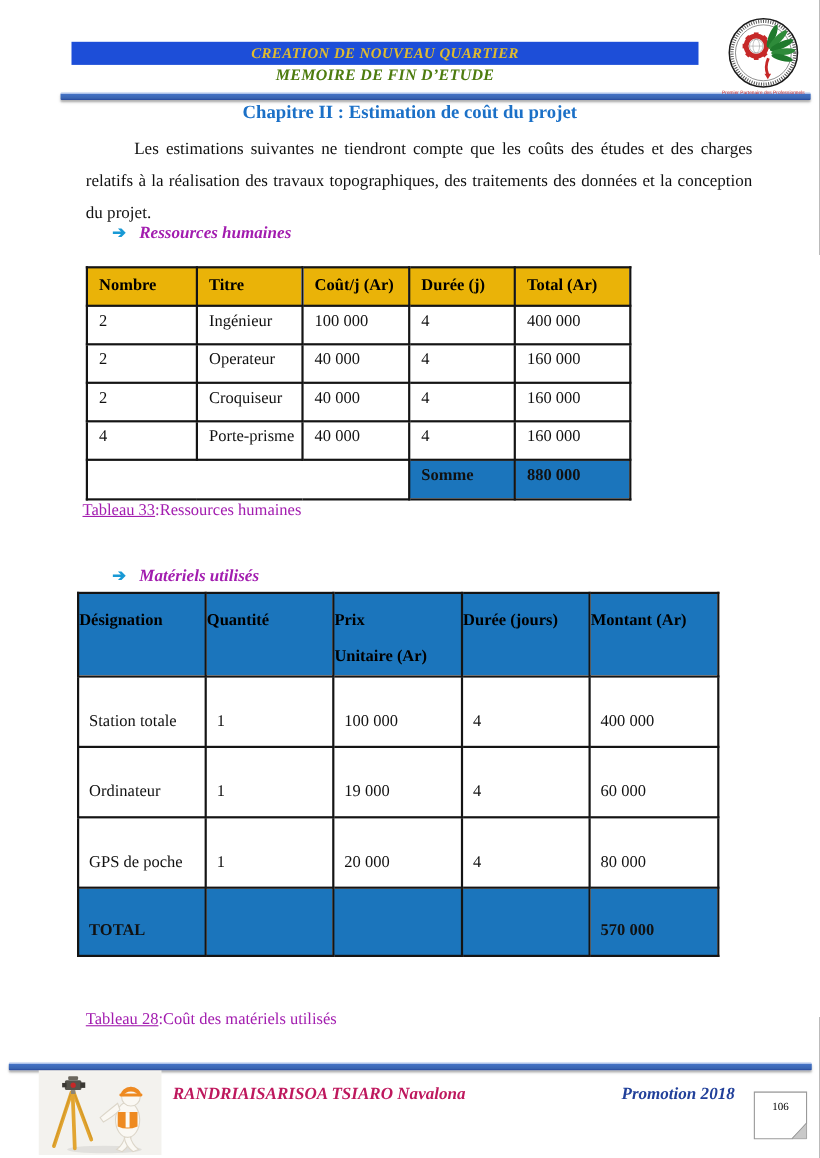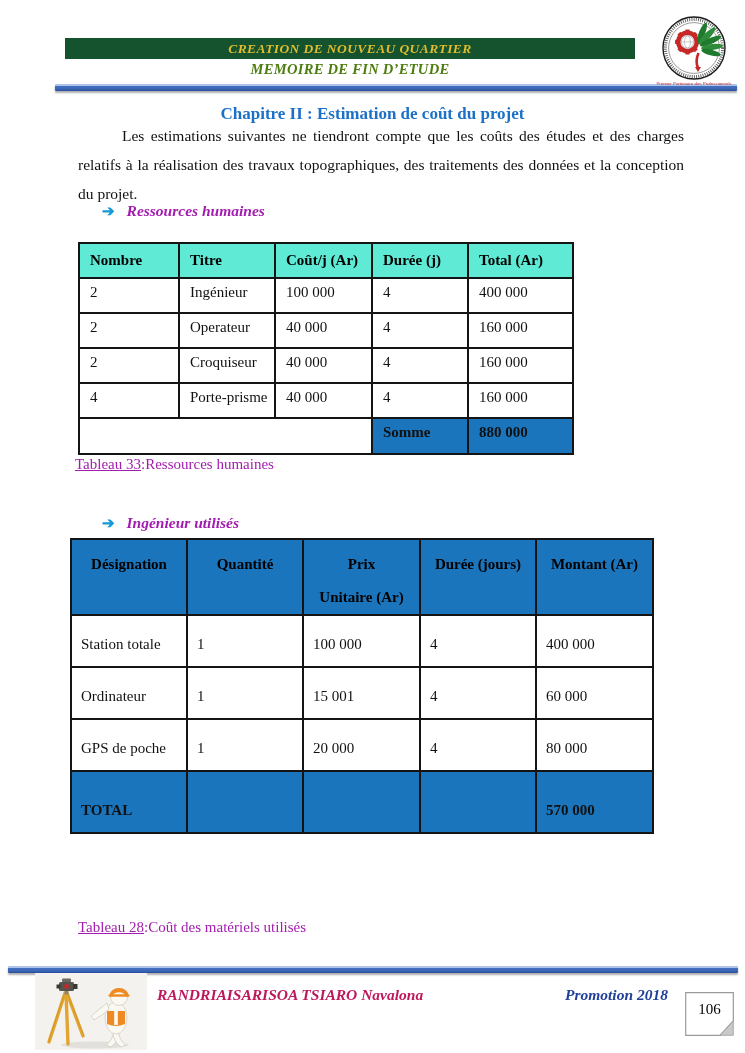--- a/index.html
+++ b/index.html
@@ -5,87 +5,87 @@
   * { margin:0; padding:0; box-sizing:border-box; }
   html,body { background:#888; }
   .page {
     position:relative; width:745px; height:1053px; margin:0 auto;
     background:#ffffff; overflow:hidden;
     font-family:"Liberation Serif", serif; color:#111;
   }
   
   .banner {
     position:absolute; left:65px; top:38px; width:570px; height:21px;
-    background:#14532d; display:flex; align-items:center; justify-content:center;
+    background:#1d4ed8; display:flex; align-items:center; justify-content:center;
   }
   .banner-text {
     color:#E0BC2F; font-weight:bold; font-style:italic; font-size:13.5px; letter-spacing:.4px;
   }
   .memoire {
     position:absolute; left:65px; top:61px; width:570px; text-align:center;
     color:#4d7c0f; font-weight:bold; font-style:italic; font-size:14.5px; letter-spacing:.3px;
   }
   .logo { position:absolute; left:649px; top:15px; width:90px; height:74px; z-index:5; }
   .rule {
     position:absolute; height:7px;
     background:linear-gradient(180deg,#AEC3EA 0%,#AEC3EA 22%,#4472C4 22%,#3A65B2 75%,#27479B 100%);
     box-shadow:0 2px 2px rgba(110,110,110,.55);
     border-radius:1px;
   }
   .rule-top { left:55px; top:84px; width:682px; }
   .rule-bottom { left:8px; top:966px; width:730px; }
   .chapter-title {
     position:absolute; left:0; top:92px; width:745px; text-align:center;
-    color:#1B70C7; font-weight:bold; font-size:17px;margin-top:12px;
+    color:#1B70C7; font-weight:bold; font-size:17px;
   }
   
   .intro {
     position:absolute; left:78px; top:121px; width:606px;
     font-size:15.5px; line-height:29px; text-align:justify; text-indent:44px;
   }
   .bullet { position:absolute; left:102px; font-size:15.5px; }
   .bullet-1 { top:202px; }
   .bullet-2 { top:514px; }
   .bullet .arrow { color:#1899D5; font-weight:bold; margin-right:12px; font-size:15px; }
   .bullet .label { color:#a21caf; font-weight:bold; font-style:italic; }
   
   table { border-collapse:collapse; table-layout:fixed; font-size:15px; }
   td, th { border:2px solid #141414; overflow:hidden; }
   th { font-weight:bold; color:#000; }
   .blue-cell { background:#1B75BC; }
   .t1 { position:absolute; left:78px; top:242px; width:494px; }
-  .t1 th { background:#5eead4; text-align:left; padding:0 4px 0 10px; height:35px; vertical-align:middle; }
+  .t1 th { background:#eab308; text-align:left; padding:0 4px 0 10px; height:35px; vertical-align:middle; }
   .t1 td { height:35px; vertical-align:middle; padding:0 4px 6px 10px; }
   .t1 tr.sum-row td { height:36px; }
   .t1 td.blue-cell { font-weight:bold; vertical-align:top; padding-top:5px; }
   .caption { position:absolute; font-size:15px; color:#a21caf; }
   .caption .ref { text-decoration:underline; }
   .caption-1 { left:75px; top:456px; }
   .caption-2 { left:78px; top:919px; }
   .t2 { position:absolute; left:70px; top:538px; width:582px; }
   .t2 th {
-    background:#1B75BC; text-align:center; vertical-align:top;
+    background:#1B75BC; text-align:left; vertical-align:top;
     padding-top:8px; height:66px; white-space:pre-line; line-height:33px;
   }
-  .t2 td { height:52px; vertical-align:bottom; padding:0 4px 13px 9px; }
+  .t2 td { height:64px; vertical-align:bottom; padding:0 4px 13px 9px; }
   .t2 tr.total-row td { height:62px; font-weight:bold; }
   
   .surveyor { position:absolute; left:35px; top:973px; width:112px; height:77px; }
   .footer-author {
     position:absolute; left:157px; top:986px;
     color:#be185d; font-weight:bold; font-style:italic; font-size:15.5px;
   }
   .footer-promo {
     position:absolute; left:565px; top:986px;
     color:#21409A; font-weight:bold; font-style:italic; font-size:15.5px;
   }
   .pagebox { position:absolute; left:685px; top:992px; width:49px; height:44px; }
   .pagebox .num {
     position:absolute; left:0; top:9px; width:100%; text-align:center;
-    font-size:15px; color:#000;
+    font-size:10px; color:#000;
   }
 </style>
 </head>
 <body>
 
 <div class="page">
 
   <div class="banner">
     <span class="banner-text">CREATION DE NOUVEAU QUARTIER</span>
   </div>
@@ -190,21 +190,21 @@
       <td class="blue-cell">880 000</td>
     </tr>
   </tbody>
     </table>
 
   <div class="caption caption-1">
     <span class="ref">Tableau 33</span><span>:Ressources humaines</span>
   </div>
 
   <div class="bullet bullet-2">
-    <span class="arrow">➔</span><span class="label">Ingénieur utilisés</span>
+    <span class="arrow">➔</span><span class="label">Matériels utilisés</span>
   </div>
 
   <table class="t2">
     <colgroup>
         <col style="width:116px">
         <col style="width:116px">
         <col style="width:117px">
         <col style="width:116px">
         <col style="width:117px">
       </colgroup>
@@ -220,21 +220,21 @@
     <tr>
       <td>Station totale</td>
       <td>1</td>
       <td>100 000</td>
       <td>4</td>
       <td>400 000</td>
     </tr>
     <tr>
       <td>Ordinateur</td>
       <td>1</td>
-      <td>15 001</td>
+      <td>19 000</td>
       <td>4</td>
       <td>60 000</td>
     </tr>
     <tr>
       <td>GPS de poche</td>
       <td>1</td>
       <td>20 000</td>
       <td>4</td>
       <td>80 000</td>
     </tr>

